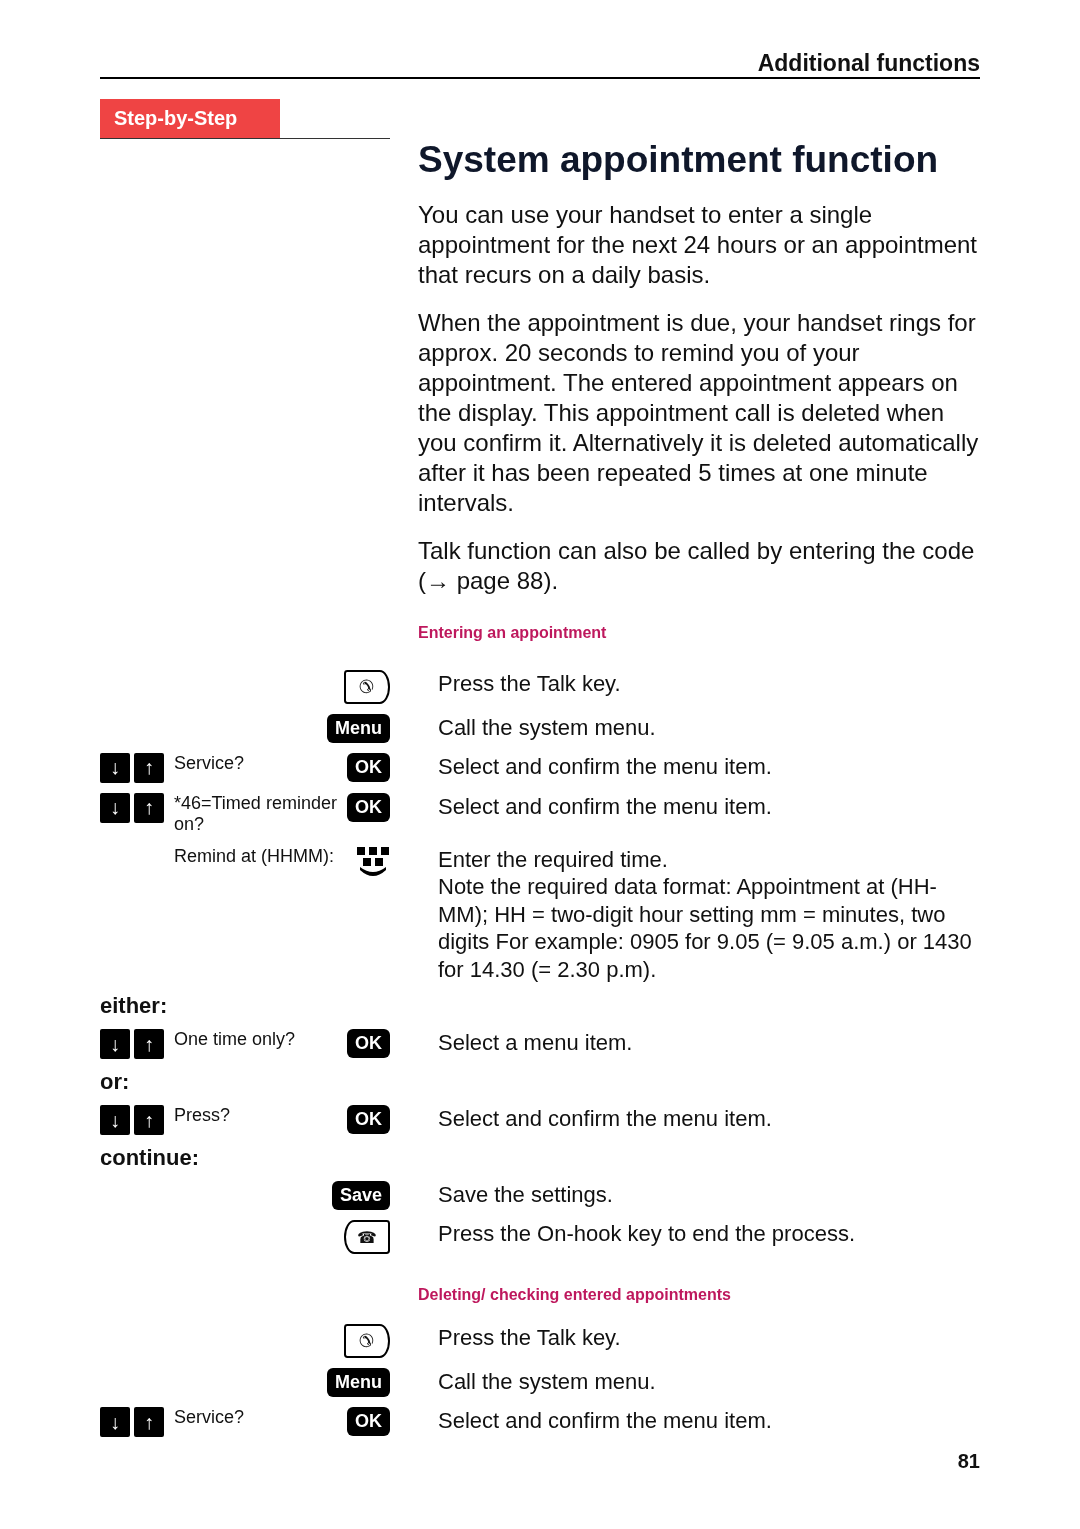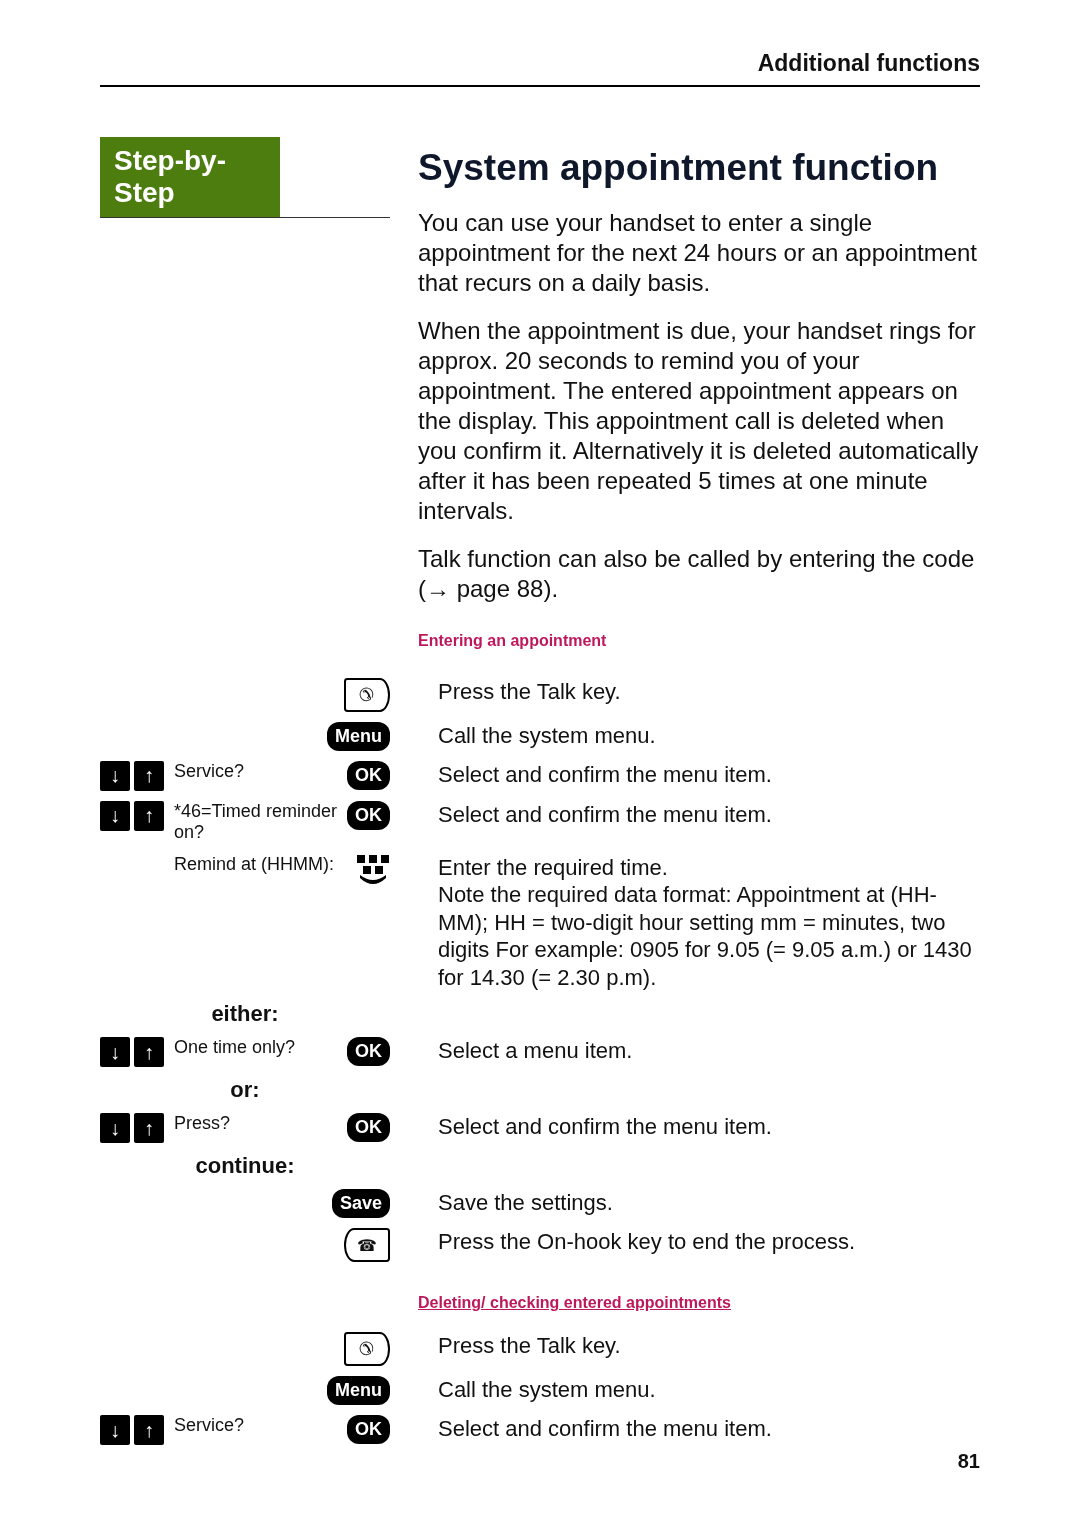--- a/index.html
+++ b/index.html
@@ -14,42 +14,40 @@
     width: 1080px;
     height: 1529px;
     position: relative;
     box-sizing: border-box;
     padding: 50px 100px 40px 100px;
   }
   .header-right {
     text-align: right;
     font-weight: bold;
     font-size: 23px;
-    padding-bottom: 8px;
   }
   .hr {
     border: none;
     border-top: 2px solid #000;
     margin: 0 0 20px 0;
   }
   .columns {
     display: grid;
     grid-template-columns: 290px 1fr;
     column-gap: 28px;
   }
 
   .step-header {
-    background: #4d7c0f;
+    background: #ef4444;
     color: #fff;
     font-weight: bold;
-    font-size: 28px;
+    font-size: 20px;
     padding: 8px 14px;
     width: 180px;
     box-sizing: border-box;
-    margin-top: 30px;
   }
   .step-rule {
     border: none;
     border-top: 1px solid #333;
     margin: 0;
   }
 
   h1.title {
     color: #0f172a;
     font-size: 37px;
@@ -85,34 +83,34 @@
   }
   .ctrl-text {
     font-size: 18px;
     line-height: 1.2;
     flex: 1 1 auto;
     min-width: 0;
   }
   .ctrl-text-bold {
     font-size: 22px;
     font-weight: bold;
-    text-align: center;
+    text-align: left;
     width: 100%;
   }
 
   .badge {
     display: inline-flex;
     align-items: center;
     justify-content: center;
     background: #000;
     color: #fff;
     font-weight: bold;
     font-size: 18px;
     padding: 3px 8px 4px 8px;
-    border-radius: 12px;
+    border-radius: 6px;
     line-height: 1;
     height: 22px;
   }
   .arrow-key {
     display: inline-flex;
     align-items: center;
     justify-content: center;
     width: 30px;
     height: 30px;
     background: #000;
@@ -304,21 +302,21 @@
     <div class="step-ctrl">
       <span class="key-outline" style="border-radius:18px 6px 6px 18px / 30px 6px 6px 30px;">
           <span class="onhook">☎</span>
         </span>
     </div>
     <div class="step-desc">Press the On-hook key to end the process.</div>
   </div>
 
   <div class="step-row">
     <div></div>
-    <h2 class="sub" style="margin:22px 0 10px 0;text-decoration:underline;">Deleting/ checking entered appointments</h2>
+    <h2 class="sub" style="margin:22px 0 10px 0;">Deleting/ checking entered appointments</h2>
   </div>
 
   <div class="step-row">
     <div class="step-ctrl">
       <span class="key-outline right-slant">
           <span class="phone">✆</span>
         </span>
     </div>
     <div class="step-desc">Press the Talk key.</div>
   </div>

